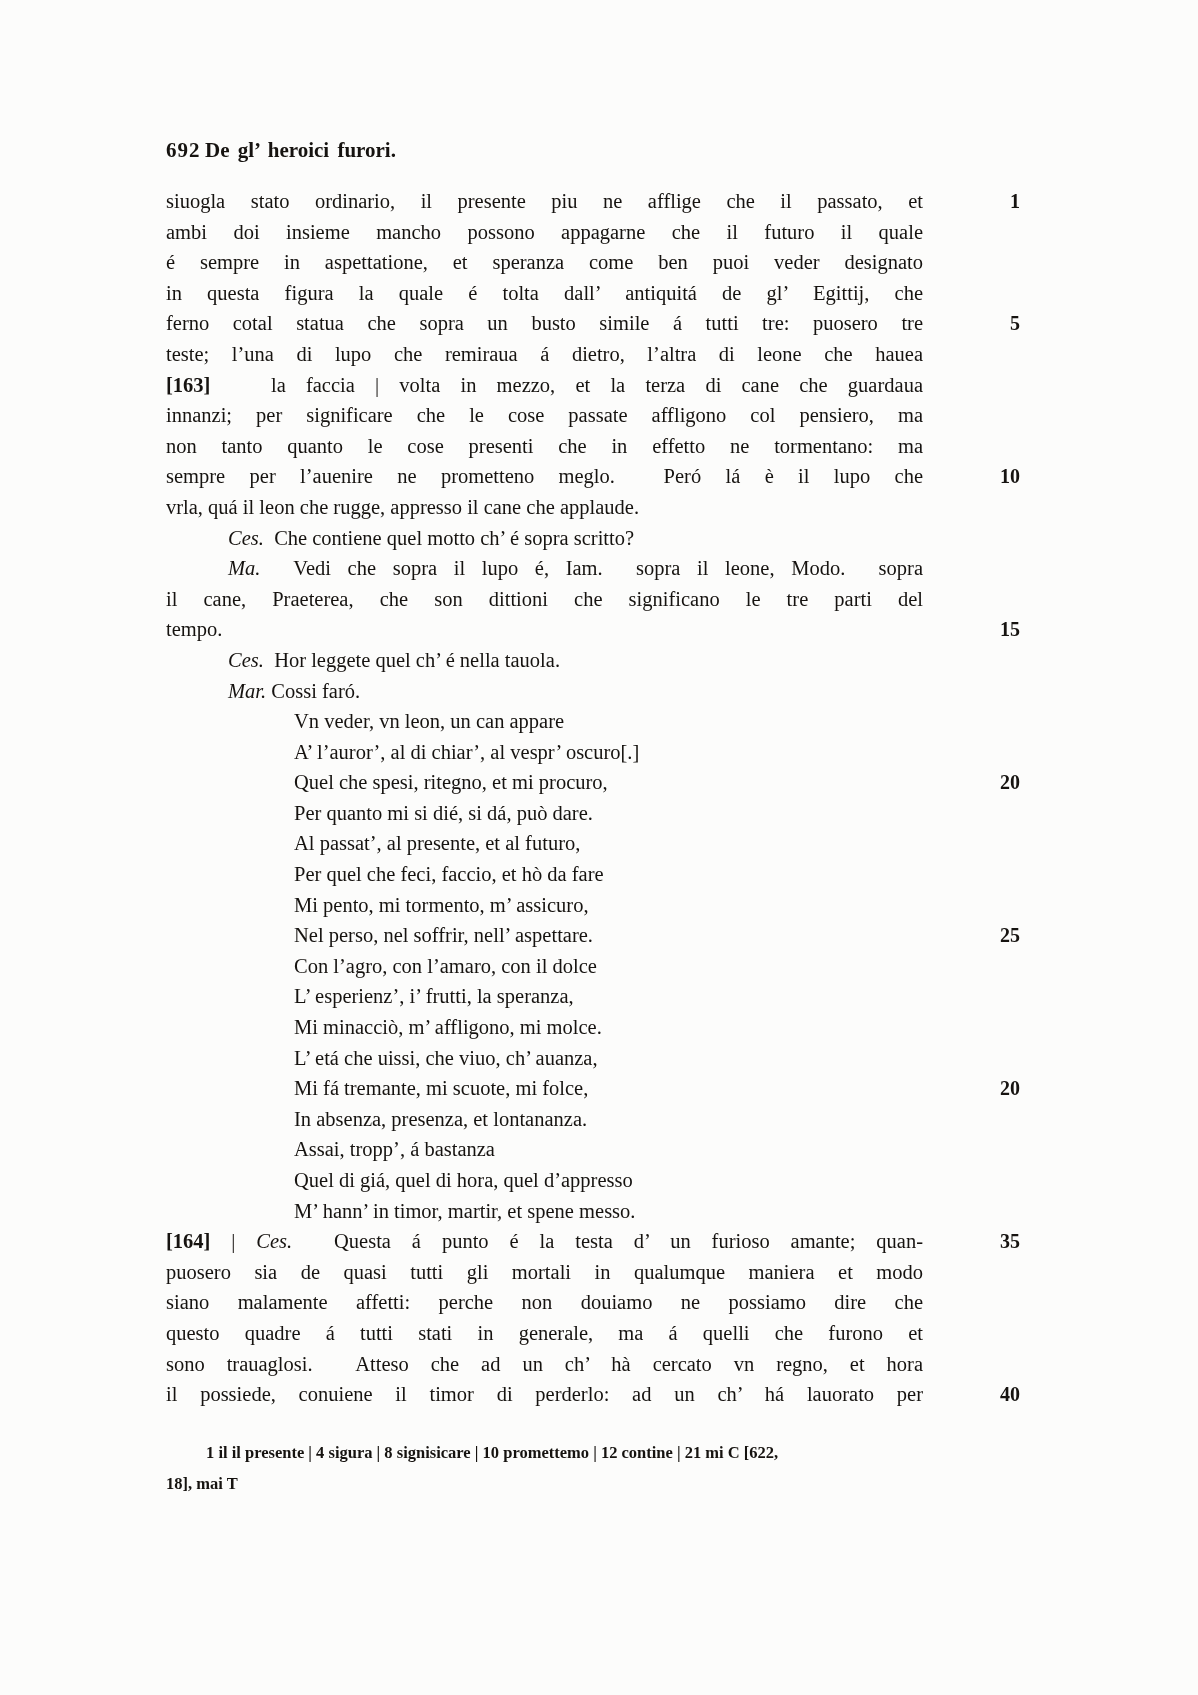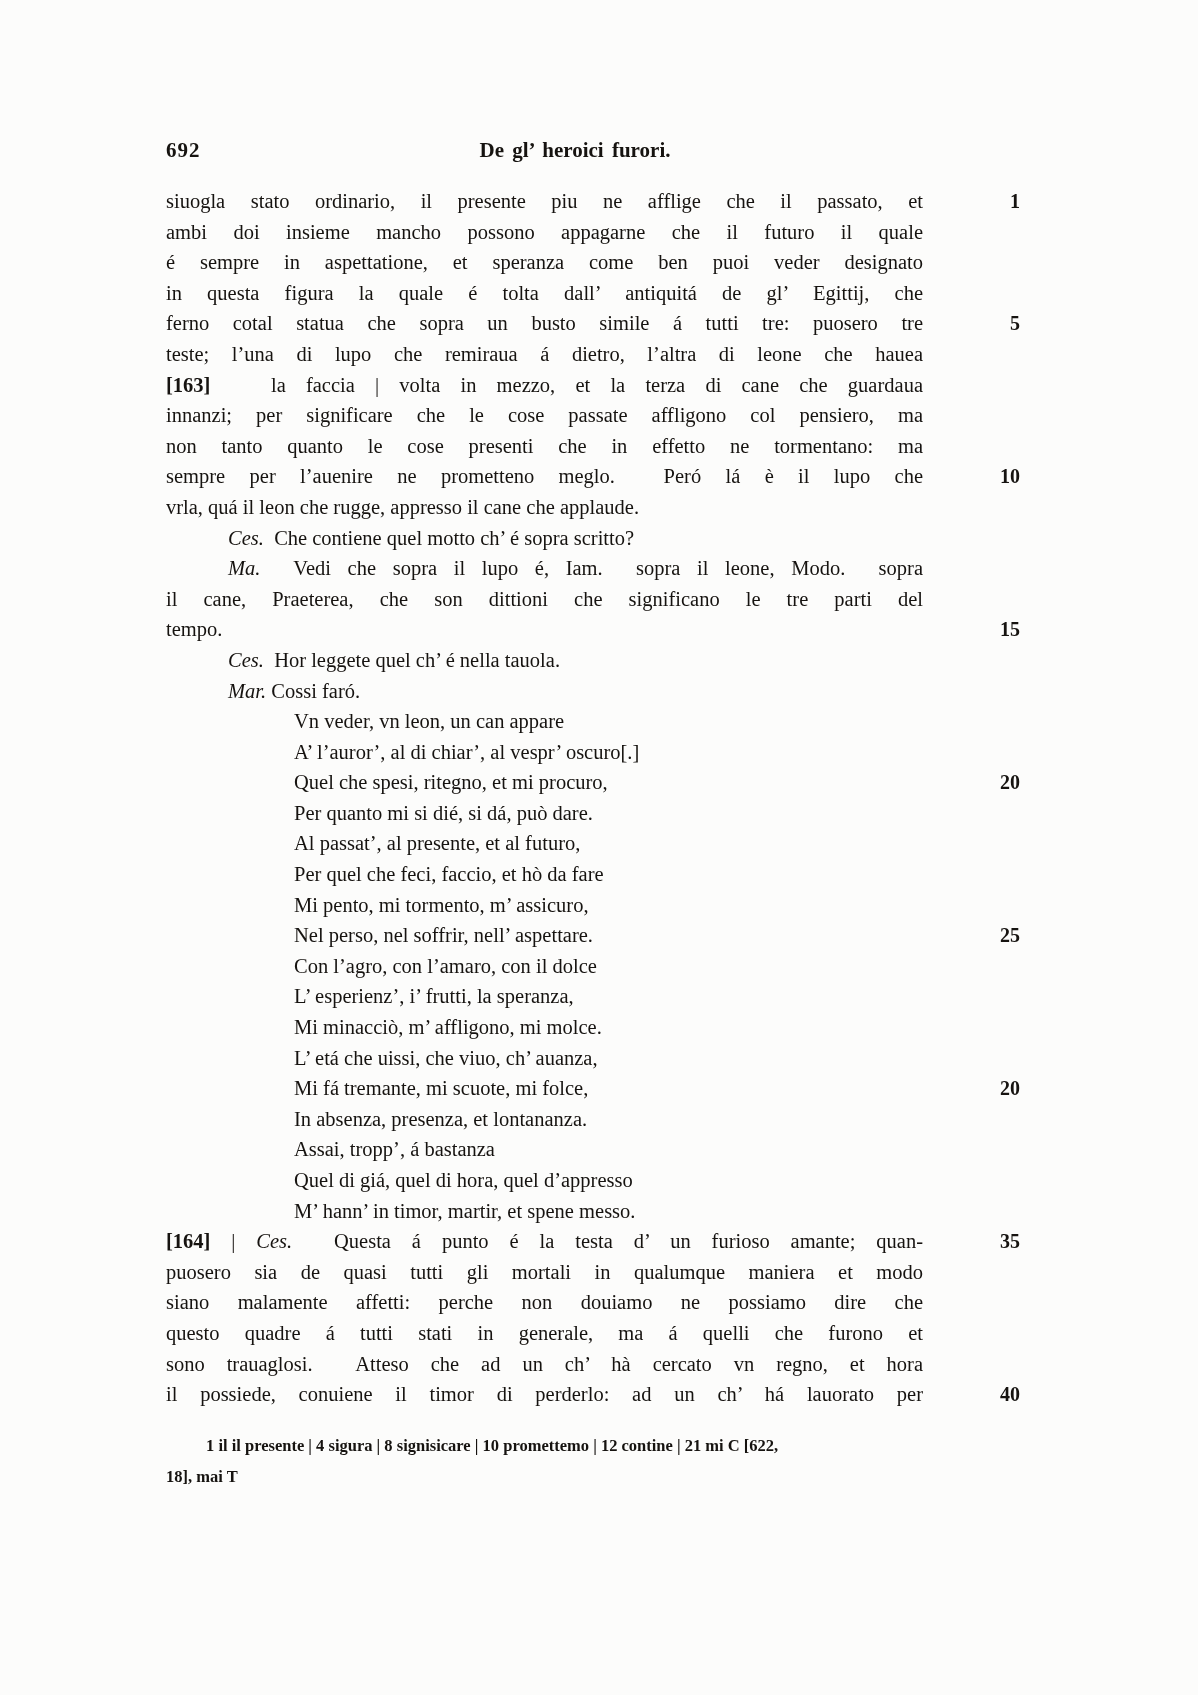--- a/index.html
+++ b/index.html
@@ -18,21 +18,21 @@
     top: 137px;
     width: 757px;
     height: 28px;
     font-weight: bold;
     font-size: 21px;
     line-height: 26px;
   }
   .pagenum { position: absolute; left: 0; top: 0; letter-spacing: 1px; }
   .runtitle {
     position: absolute; left: 17px; right: 0;
-    text-align: center;
+    text-align: left;
     transform: translateX(22px);
     word-spacing: 3px;
   }
   .textblock {
     position: absolute;
     left: 166px;
     top: 186px;
     width: 757px;
   }
   .line {
@@ -65,21 +65,21 @@
     position: absolute;
     left: 166px;
     top: 1434px;
     width: 800px;
     font-size: 16.5px;
     font-weight: bold;
   }
   .fn-line {
     position: relative;
     height: 31px;
-    line-height: 23px;
+    line-height: 37px;
   }
   .fn-indent { padding-left: 40px; }
 </style>
 </head>
 <body>
 
 <div class="page" style="background: rgb(252, 252, 251); color: rgb(22, 19, 16);">
   <header class="pagehead">
     <span class="pagenum">692</span>
     <span class="runtitle">De gl’ heroici furori.</span>

